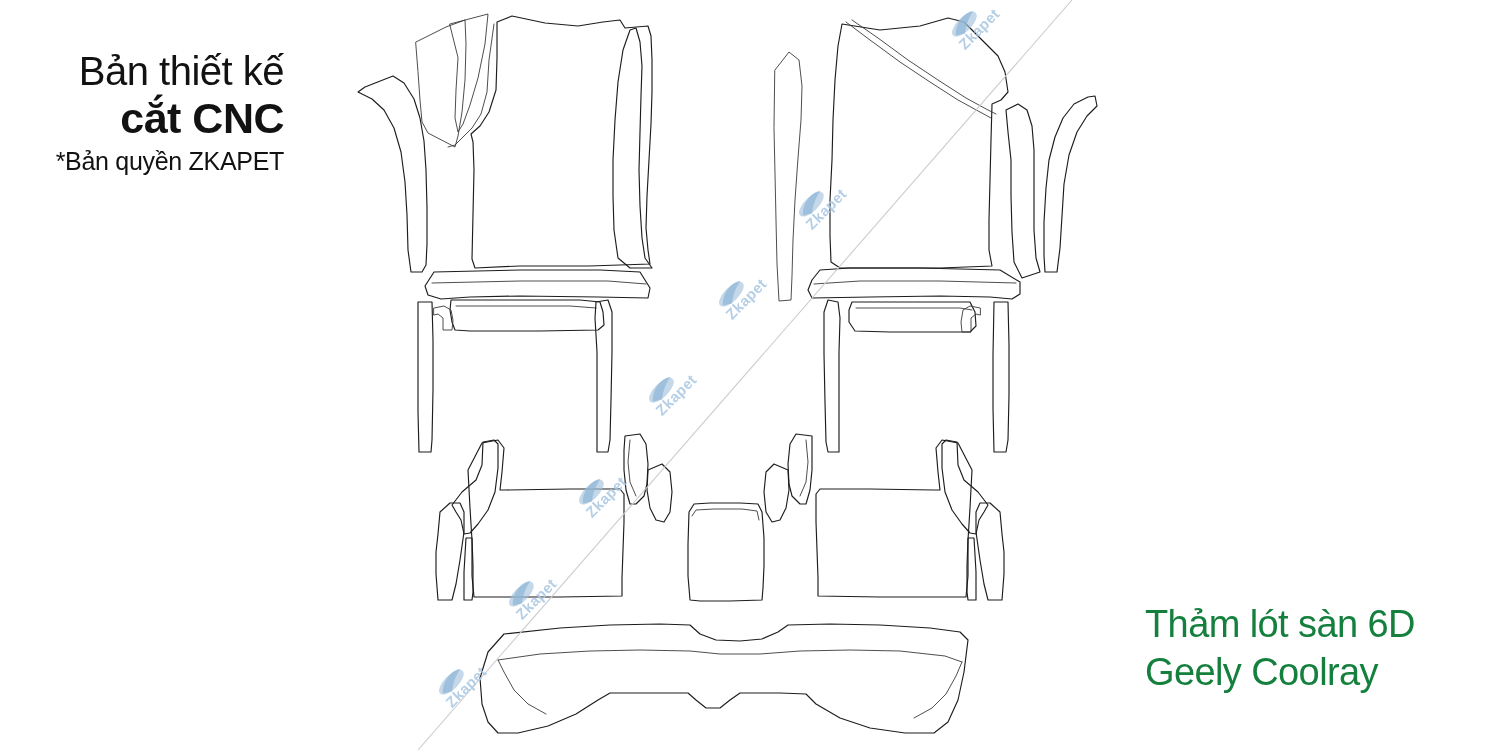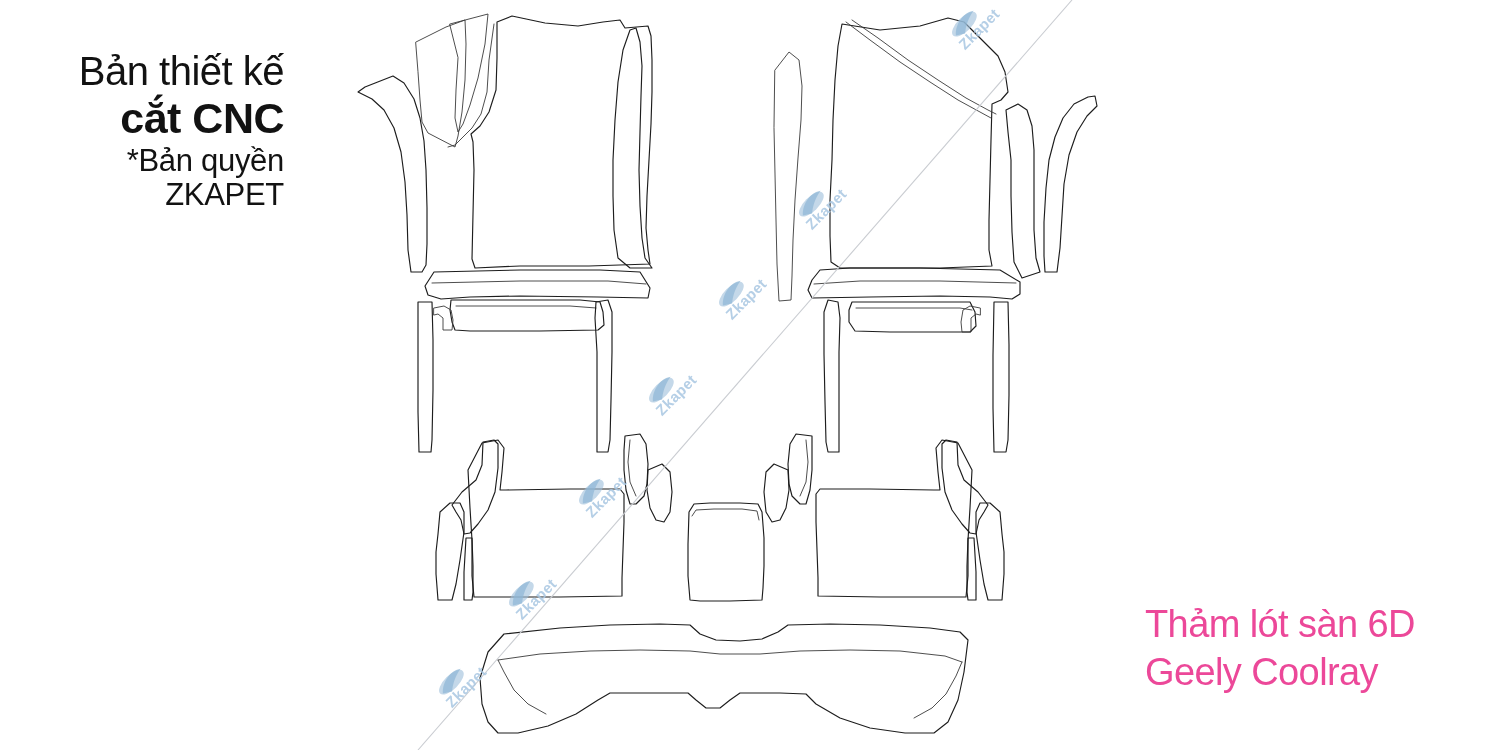--- a/index.html
+++ b/index.html
@@ -38,32 +38,32 @@
     margin-left: 30px;
   }
   .title-line2 {
     font-size: 43px;
     line-height: 48px;
     font-weight: 700;
     letter-spacing: -0.5px;
     padding-right: 16px;
   }
   .title-sub {
-    font-size: 31px;
+    font-size: 25px;
     line-height: 34px;
     font-weight: 400;
     letter-spacing: -0.3px;
     padding-right: 16px;
     margin-top: 2px;
   }
   .product-block {
     position: absolute;
     left: 1145px;
     top: 600px;
-    color: #ec4899;
+    color: #15803d;
     user-select: none;
   }
   .product-line {
     font-size: 38px;
     line-height: 48px;
     font-weight: 400;
     letter-spacing: -0.6px;
   }
   #drawing {
     position: absolute;

